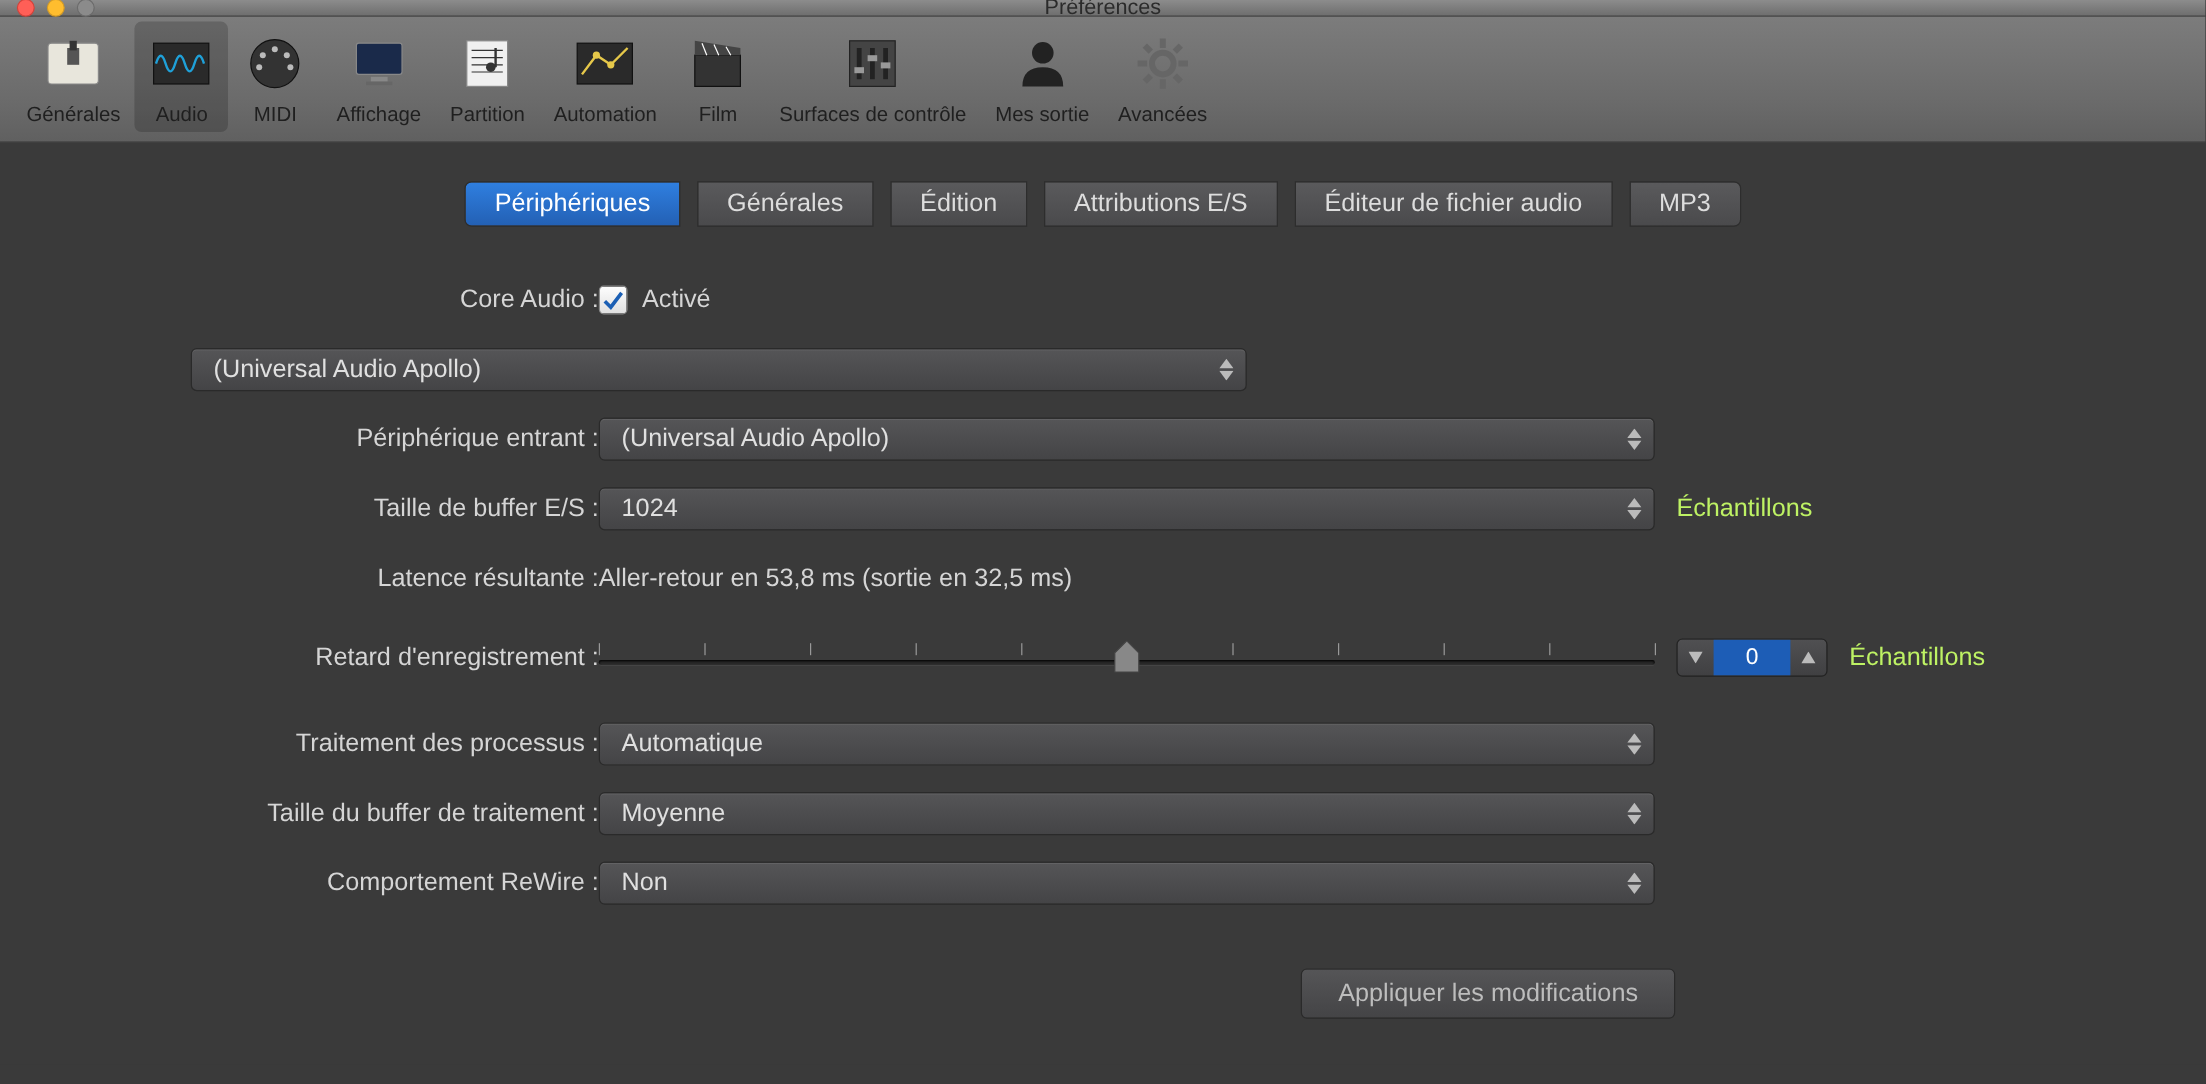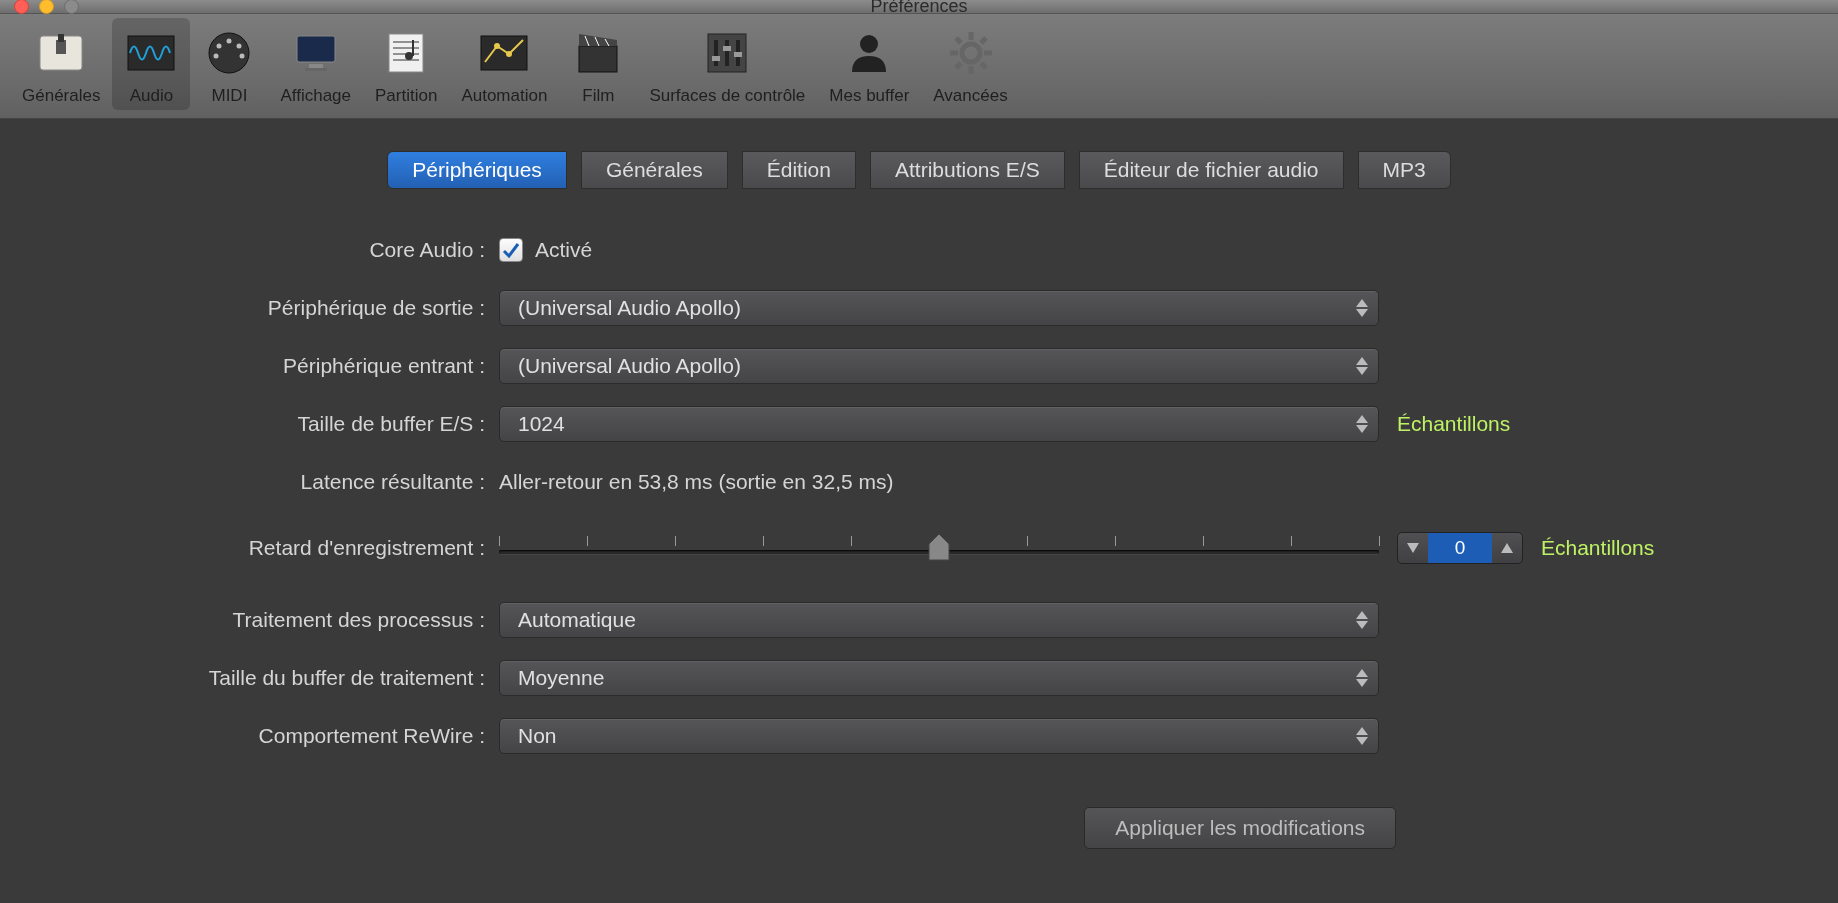--- a/index.html
+++ b/index.html
@@ -101,21 +101,20 @@
   }
   .row {
     display: flex;
     align-items: center;
     margin-bottom: 16px;
     min-height: 42px;
   }
   .row-label {
     width: 340px;
     text-align: right;
-    padding-right: 14px;
     font-size: 21px;
     color: #d5d5d5;
   }
   .checkbox-wrap {
     display: flex;
     align-items: center;
     gap: 12px;
   }
   .checkbox {
     width: 24px;
@@ -327,21 +326,21 @@
     </div>
     <span class="toolbar-label">Surfaces de contrôle</span>
   </div>
   <div class="toolbar-item">
     <div class="toolbar-icon">
       <svg viewBox="0 0 54 54">
           <circle cx="27" cy="18" r="9" fill="#222"></circle>
           <path d="M10 46 Q10 30 27 30 Q44 30 44 46 Z" fill="#222"></path>
         </svg>
     </div>
-    <span class="toolbar-label">Mes buffer</span>
+    <span class="toolbar-label">Mes sortie</span>
   </div>
   <div class="toolbar-item">
     <div class="toolbar-icon">
       <svg viewBox="0 0 54 54">
           <circle cx="27" cy="27" r="9" fill="none" stroke="#666" stroke-width="5"></circle>
           <g stroke="#666" stroke-width="5">
             <line x1="27" y1="6" x2="27" y2="14"></line>
             <line x1="27" y1="40" x2="27" y2="48"></line>
             <line x1="6" y1="27" x2="14" y2="27"></line>
             <line x1="40" y1="27" x2="48" y2="27"></line>
@@ -374,21 +373,20 @@
         <div class="checkbox">
           <svg viewBox="0 0 20 20">
               <polyline points="3,11 8,16 17,4" stroke="#1b5fb4" stroke-width="3" fill="none"></polyline>
             </svg>
         </div>
         <span class="val-text">Activé</span>
       </div>
     </div>
 
     <div class="row">
-      <div class="row-label">Périphérique de sortie :</div>
       <div class="select">
         <span>(Universal Audio Apollo)</span>
         <span class="arrows">
           <svg viewBox="0 0 12 8">
               <polygon points="6,0 12,8 0,8"></polygon>
             </svg>
           <svg viewBox="0 0 12 8">
               <polygon points="0,0 12,0 6,8"></polygon>
             </svg>
         </span>

